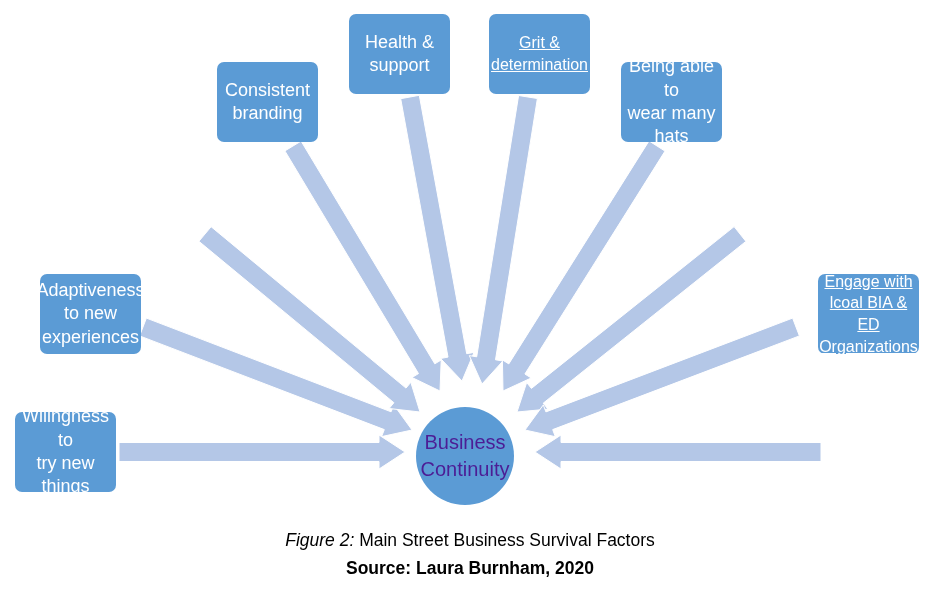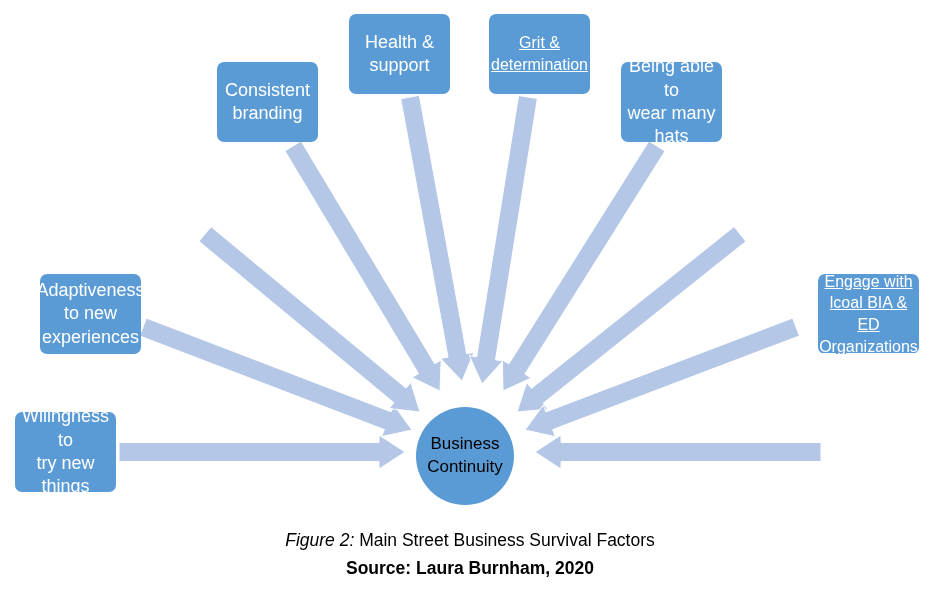--- a/index.html
+++ b/index.html
@@ -6,23 +6,23 @@
     body { width: 940px; height: 593px; position: relative; overflow: hidden;
            font-family: "Liberation Sans", "DejaVu Sans", sans-serif; }
     #diagram { position: absolute; left: 0; top: 0; width: 940px; height: 593px; }
     .node { position: absolute; width: 101px; height: 80px; background: #5b9bd5;
             border-radius: 7px; color: #ffffff; display: flex; align-items: center;
             justify-content: center; text-align: center; box-sizing: border-box;
             padding: 2px 3px; line-height: 1.3; font-size: 18px; }
     .node.small { font-size: 16px; line-height: 1.35; text-decoration: underline; }
     .node span { display: block; }
     .center { position: absolute; left: 416px; top: 407px; width: 98px; height: 98px;
-              border-radius: 50%; background: #5b9bd5; color: #000000; display: flex;
+              border-radius: 50%; background: #5b9bd5; color: #4c1d95; display: flex;
               align-items: center; justify-content: center; text-align: center;
-              font-size: 17px; line-height: 1.35; }
+              font-size: 20px; line-height: 1.35; }
     .caption { position: absolute; left: 0; width: 940px; text-align: center;
                color: #000; font-size: 17.5px; }
     .caption em { font-style: italic; }
   </style>
 </head>
 <body>
 
 <div id="diagram">
   <svg id="arrows" width="940" height="593" style="position:absolute;left:0;top:0;">
       <polygon points="119.0,461.5 379.0,461.5 379.0,469.0 405.0,452.0 379.0,435.0 379.0,442.5 119.0,442.5" fill="#b4c7e7" stroke="#ffffff" stroke-width="1"></polygon>

